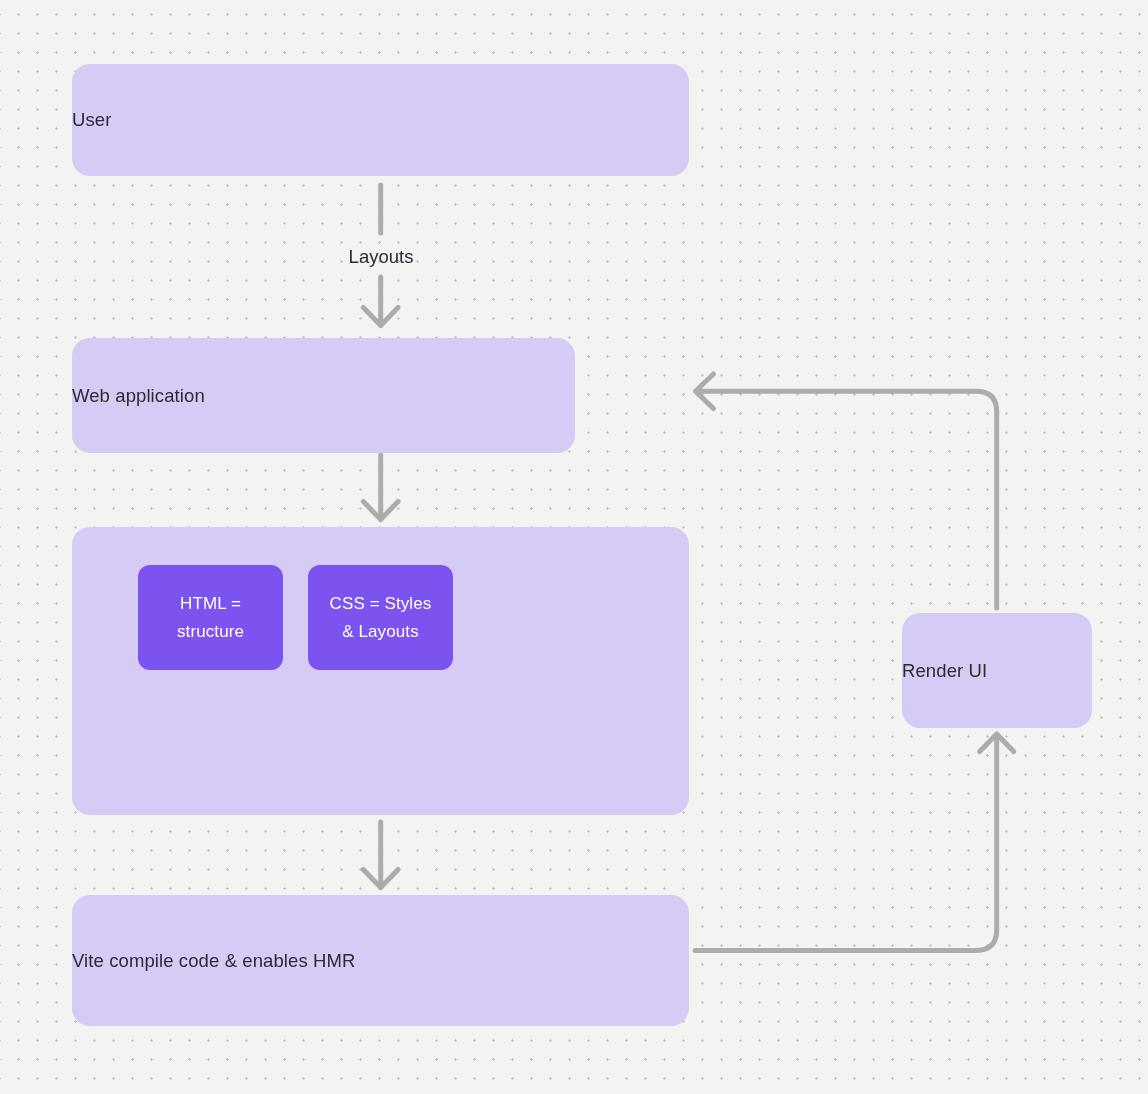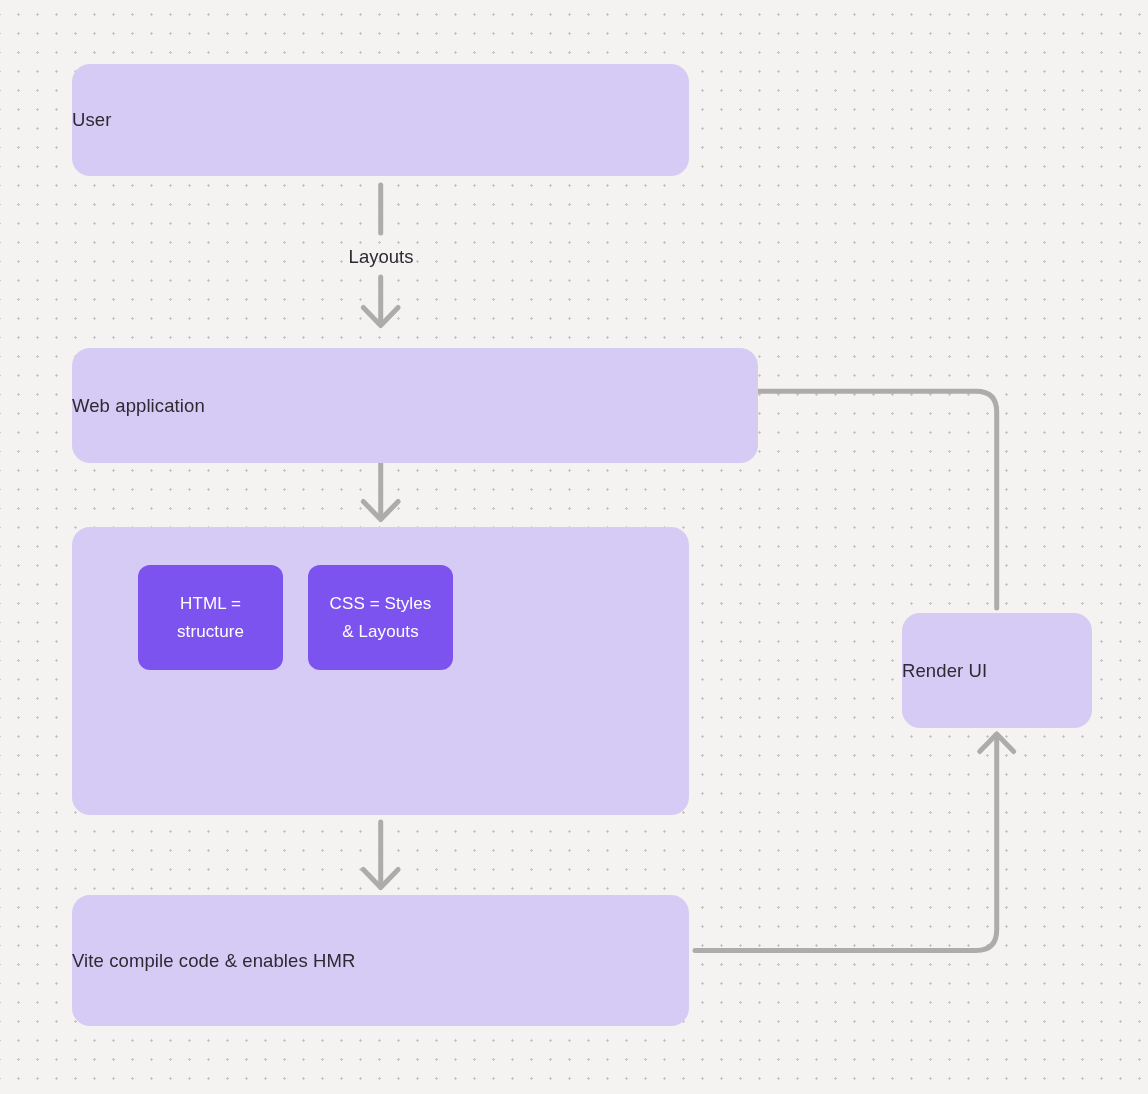--- a/index.html
+++ b/index.html
@@ -36,21 +36,21 @@
     border-radius: 18px;
     display: flex;
     align-items: center;
     justify-content: flex-start;
     color: #2d2a33;
     font-size: 18.5px;
     z-index: 2;
     letter-spacing: 0.1px;
   }
   .node-user        { left: 72px;  top: 64px;  width: 617px; height: 112px; }
-  .node-web         { left: 72px;  top: 348px; width: 686px; height: 115px; }
+  .node-web         { left: 72px;  top: 338px; width: 503px; height: 115px; }
   .node-group       { left: 72px;  top: 527px; width: 617px; height: 288px; display: block; }
   .node-vite        { left: 72px;  top: 895px; width: 617px; height: 131px; }
   .node-render      { left: 902px; top: 613px; width: 190px; height: 115px; }
   .card {
     position: absolute;
     top: 38px;
     width: 145px;
     height: 105px;
     background: #7d53ef;
     border-radius: 12px;

